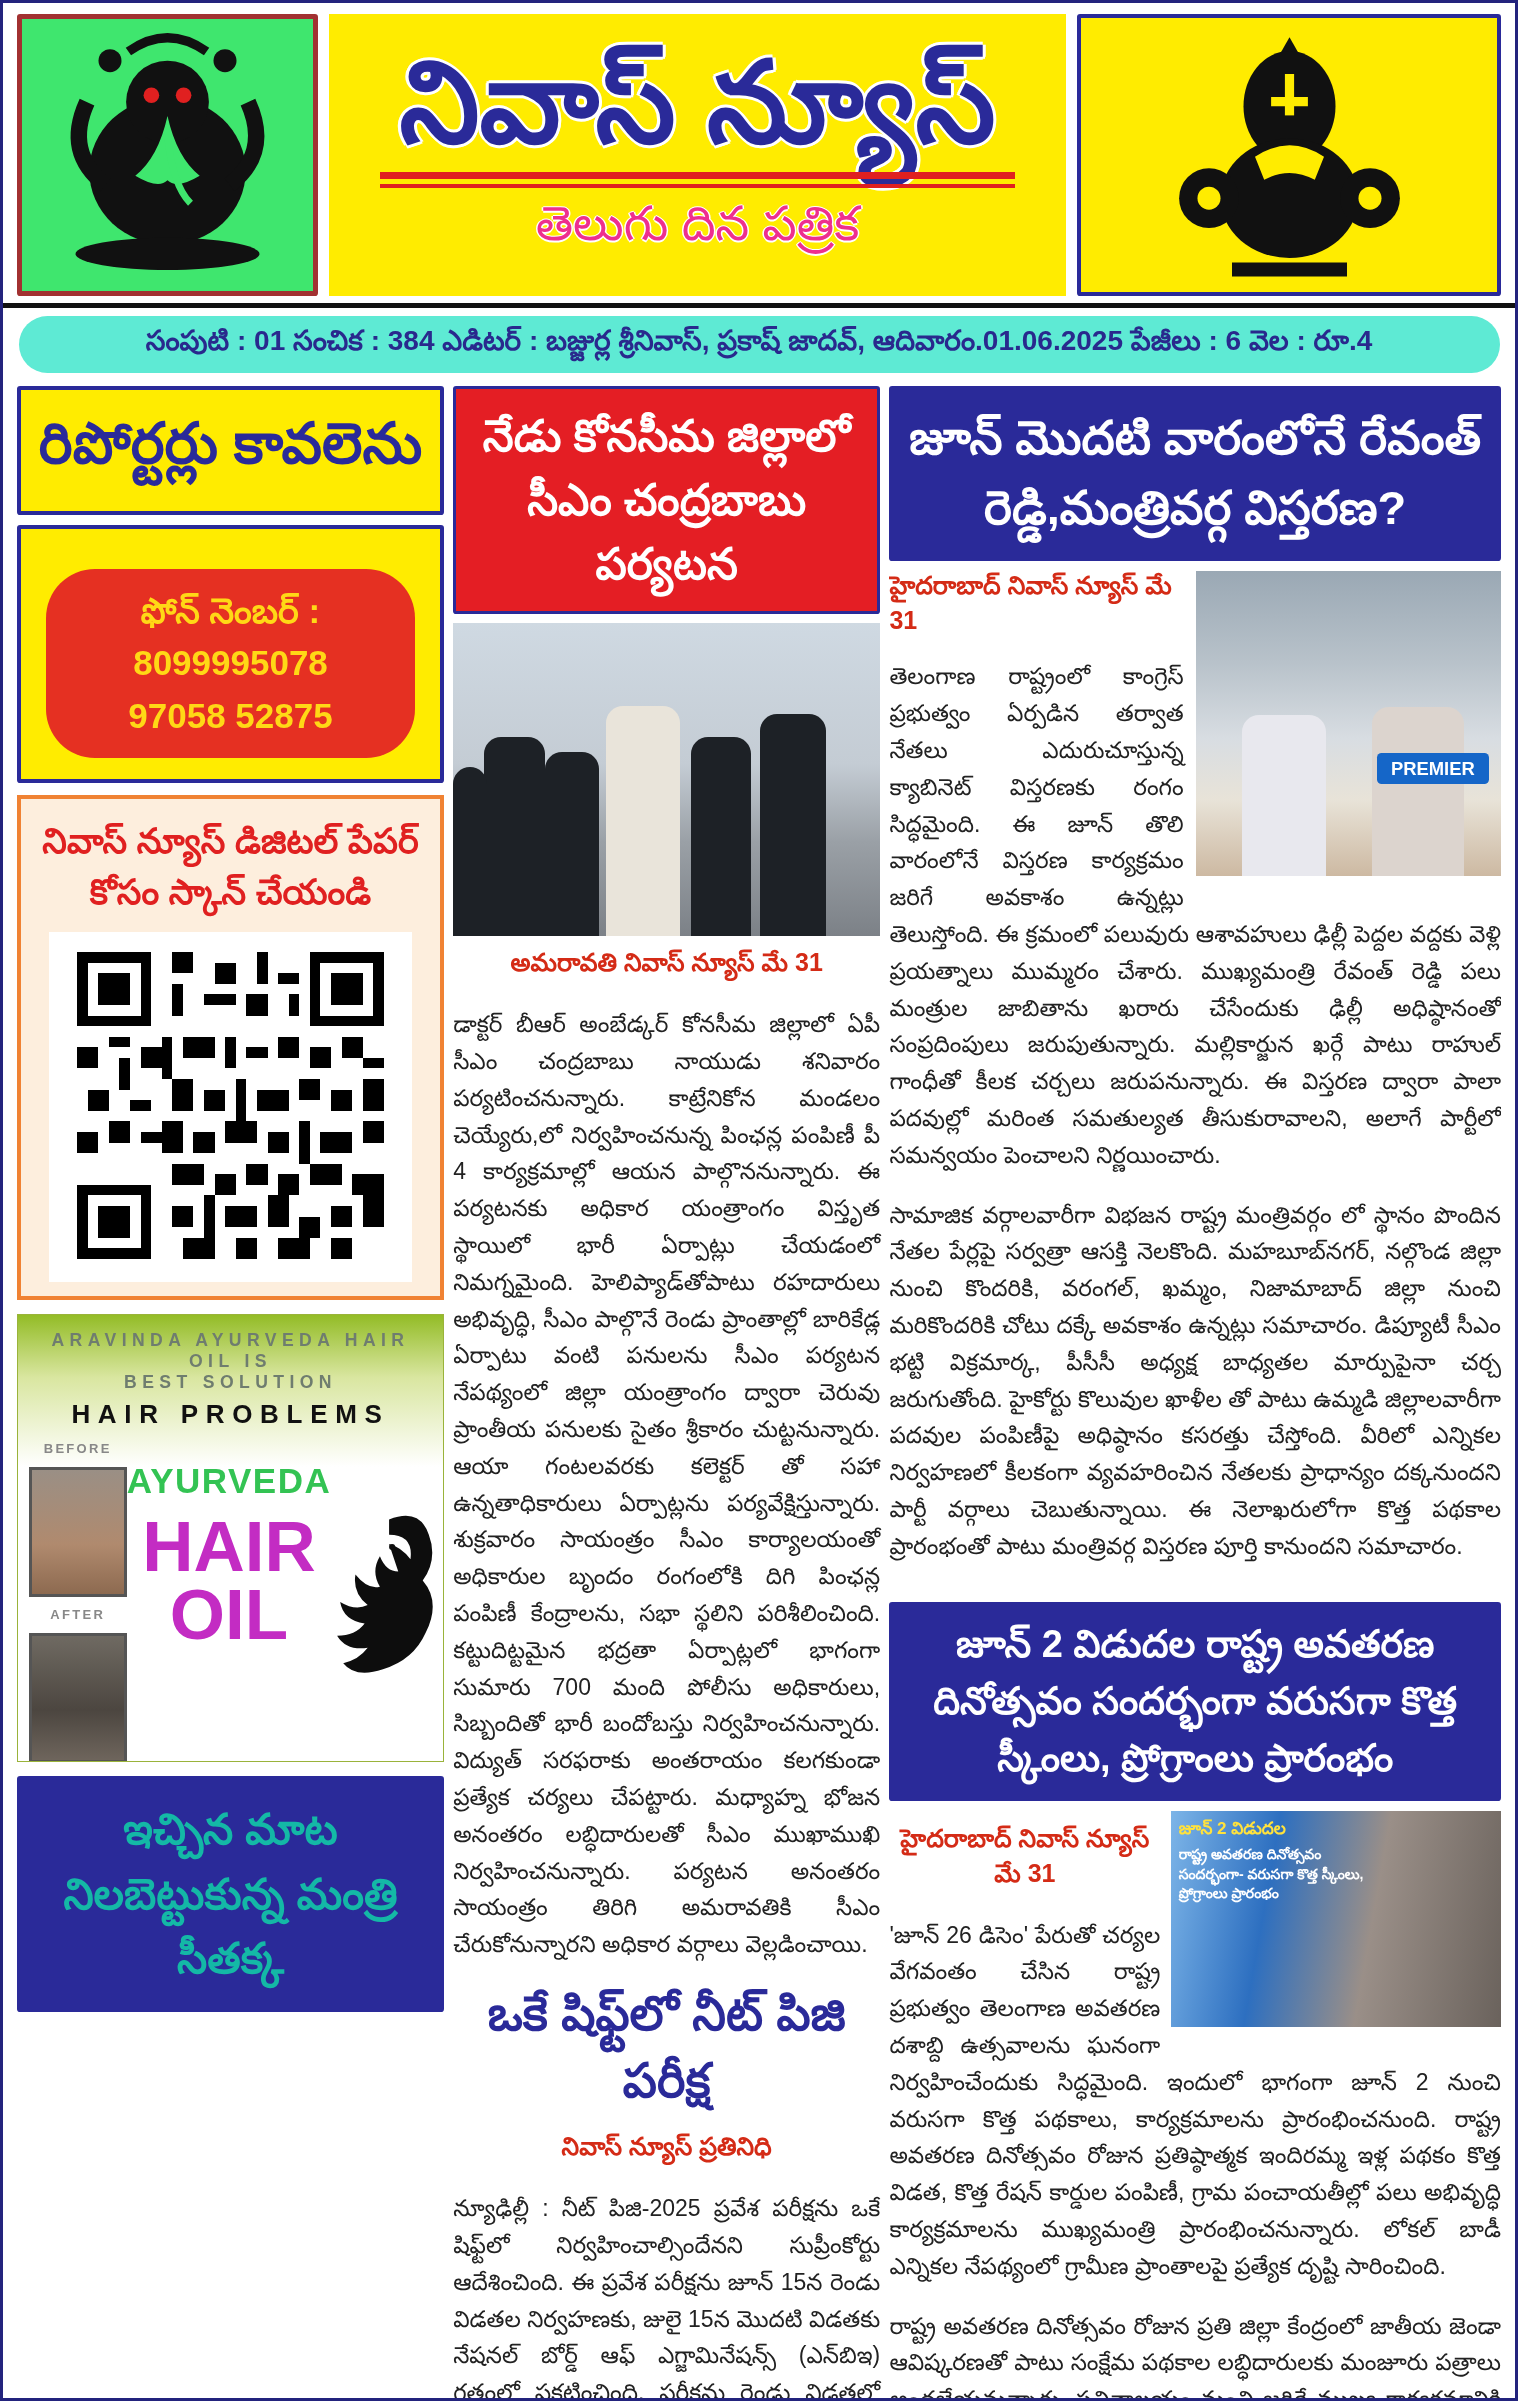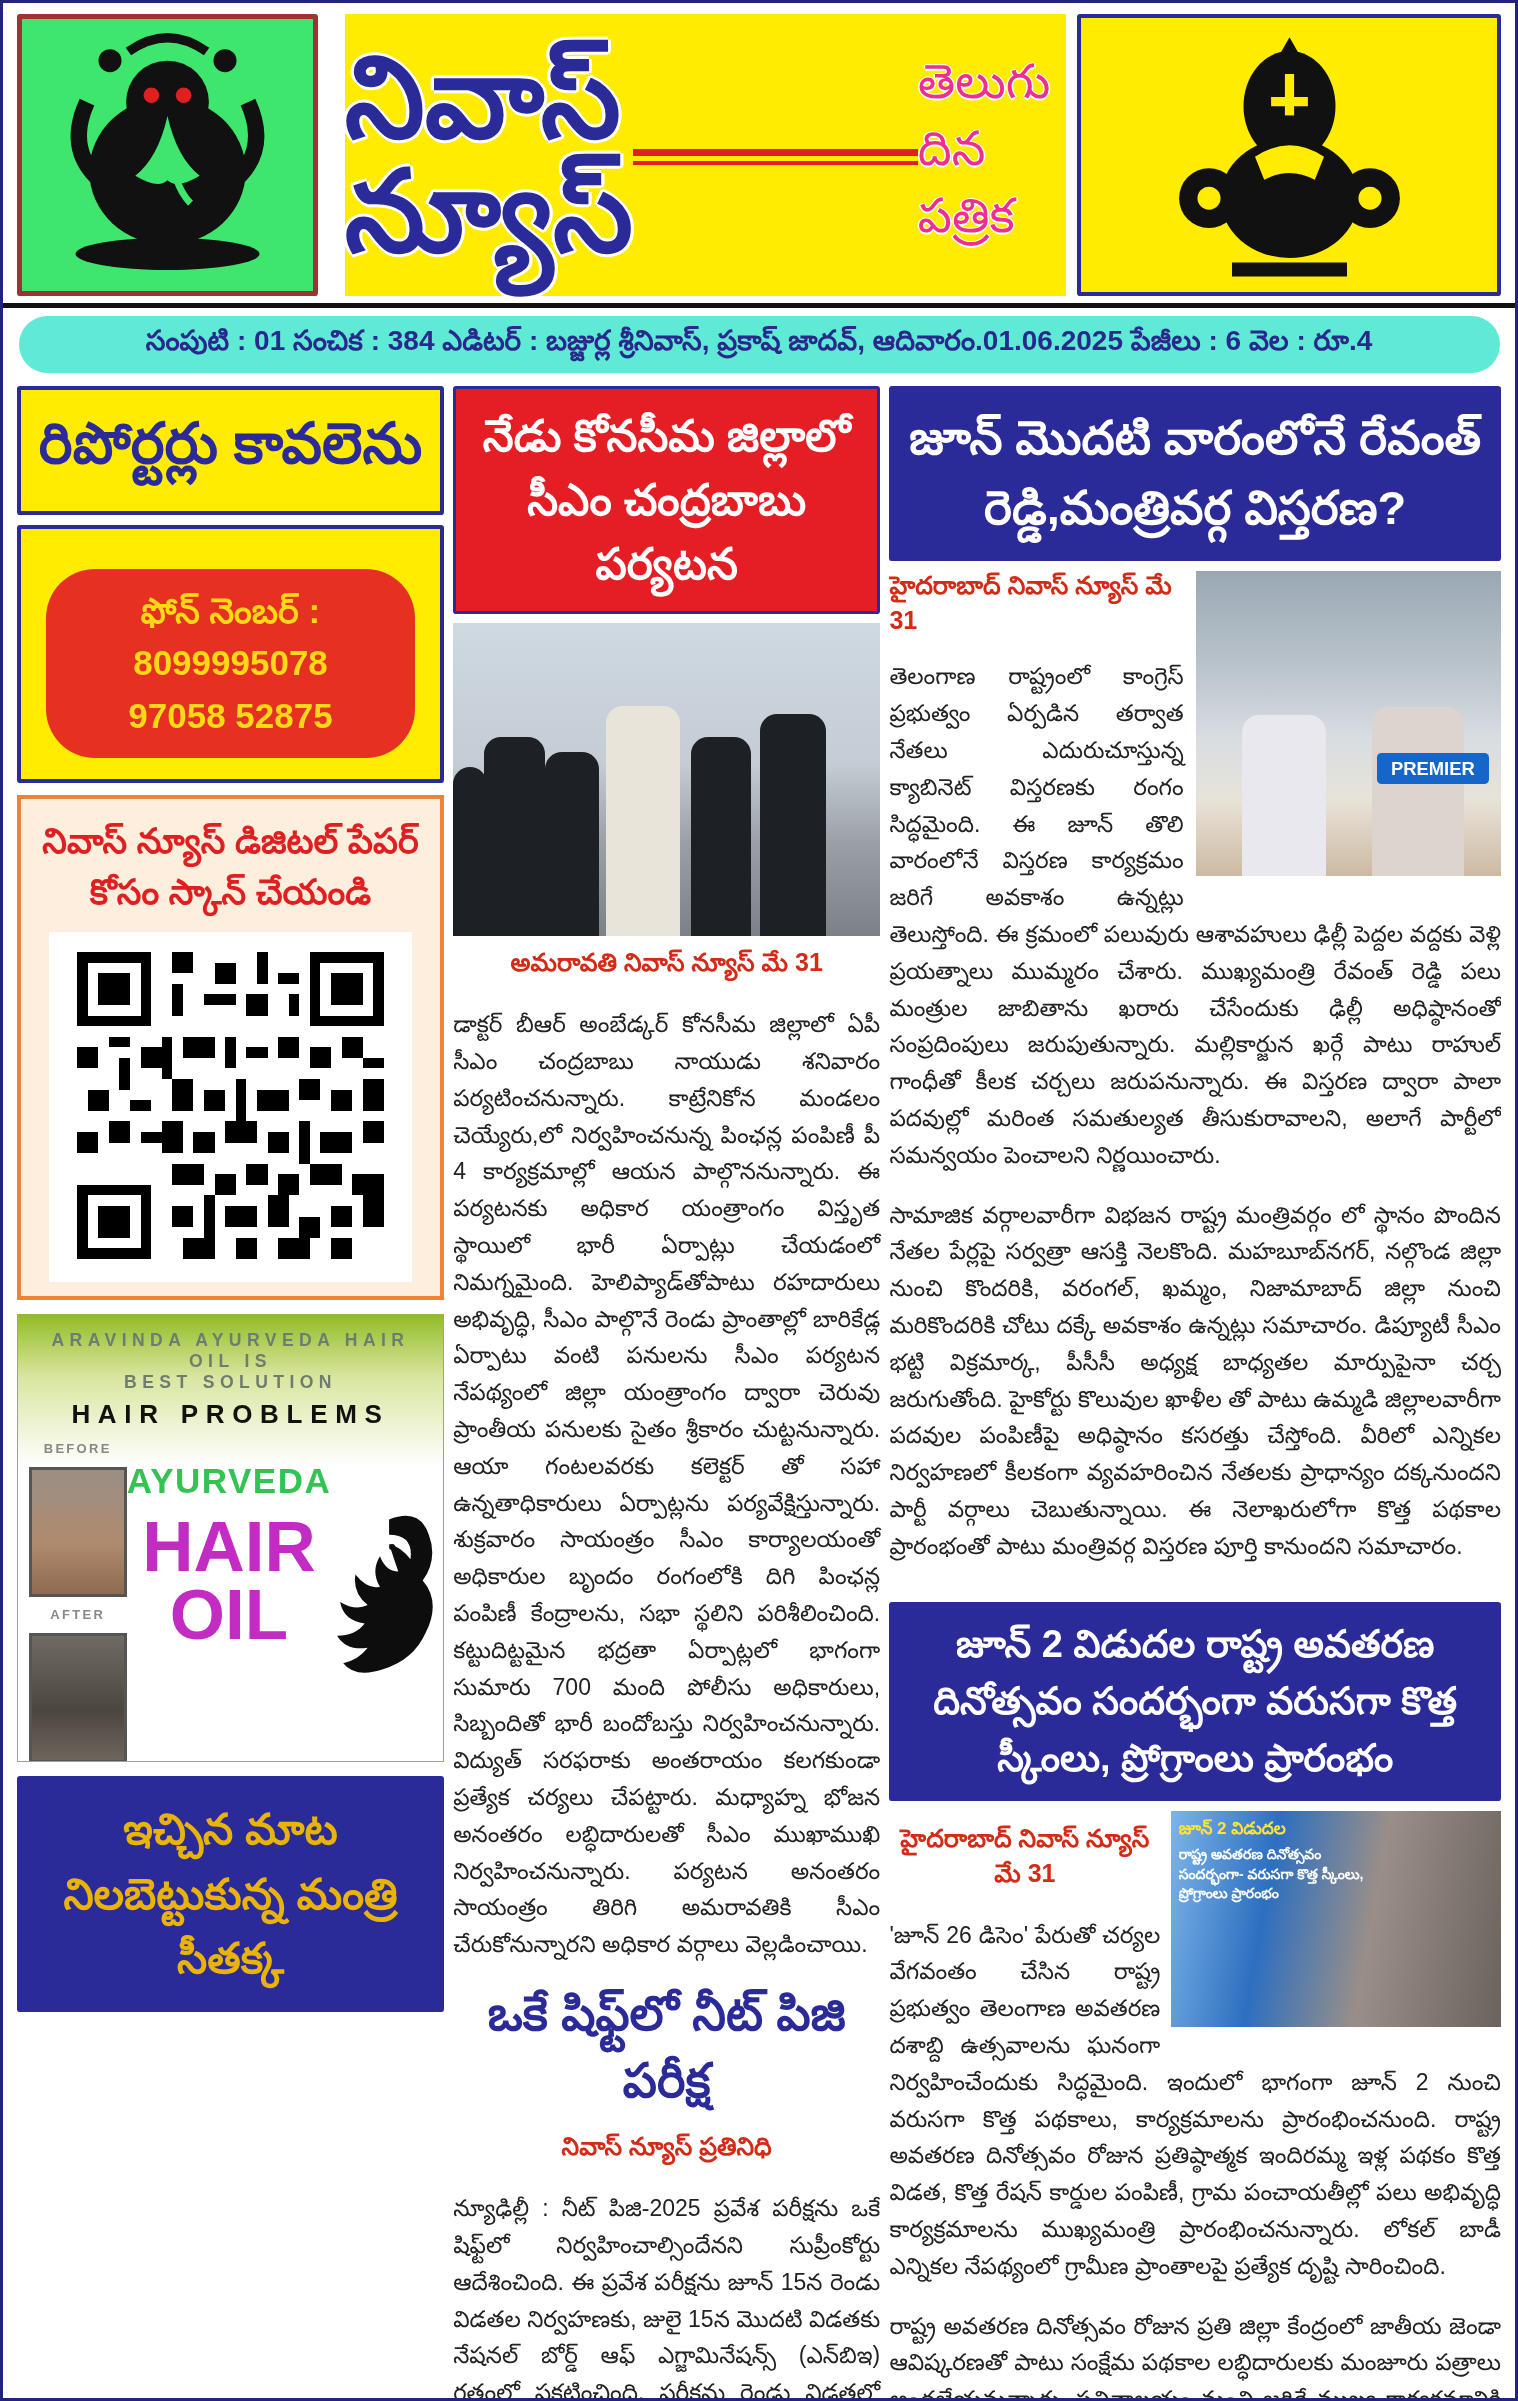--- a/index.html
+++ b/index.html
@@ -5,21 +5,21 @@
   html,body{margin:0;padding:0;background:#ffffff;}
   *{box-sizing:border-box;}
   .page{width:1518px;height:2401px;background:#ffffff;border:3.1px solid #23237d;
         font-family:"Liberation Sans","DejaVu Sans",sans-serif;position:relative;overflow:hidden;padding:10.7px 14px;}
   
   .masthead{display:flex;gap:10.7px;align-items:stretch;height:282px;}
   .logo-left{width:301px;background:#3fe66e;border:5.4px solid #a23131;border-radius:3.1px;
              display:flex;align-items:center;justify-content:center;}
   .logo-right{width:424px;background:#ffec00;border:4.6px solid #2a2a99;border-radius:3.1px;
               display:flex;align-items:center;justify-content:center;}
-  .mast-center{flex:1;background:#ffec00;display:flex;flex-direction:row;align-items:center;justify-content:center;padding:7.7px 0;margin-left:16px;}
+  .mast-center{flex:1;background:#ffec00;display:flex;flex-direction:column;align-items:center;justify-content:center;padding:7.7px 0;}
   .mast-title{font-size:114px;font-weight:bold;color:#2a2a99;line-height:1;
               text-shadow:-3.1px 0 #fff,3.1px 0 #fff,0 -3.1px #fff,0 3.1px #fff,2.3px 2.3px #fff,-2.3px -2.3px #fff;}
   .mast-rule{width:86%;border-top:7px solid #e02020;border-bottom:4.6px solid #e02020;height:16px;margin:12.3px 0 7.7px;}
   .mast-sub{font-size:48px;font-weight:normal;color:#ee2f8e;
             text-shadow:-1.5px 0 #fff,1.5px 0 #fff,0 -1.5px #fff,0 1.5px #fff;}
   .hdr-divider{border-top:5.4px solid #111;margin:7.7px -14px 0;}
   .infobar{margin:7.7px 1.5px 0;background:#5eead4;border-radius:29px;padding:9.2px 23px;text-align:center;}
   .infobar span{font-size:28px;font-weight:bold;color:#29298d;}
   
   .cols{display:flex;gap:9.2px;margin-top:12.3px;align-items:flex-start;}
@@ -47,21 +47,21 @@
   .ph-after{background:linear-gradient(#6f6a62,#4c4640 60%,#6e655c);}
   .ara-ph-lab{font-size:13px;letter-spacing:2.3px;color:#888;font-weight:bold;}
   .ara-brandcol{flex:1;text-align:center;}
   .ara-brand{font-size:55px;font-weight:bold;color:#d8951b;font-family:"Liberation Serif","DejaVu Serif",serif;}
   .ara-ayur{font-size:35px;font-weight:bold;color:#33c353;margin-top:20px;letter-spacing:1.5px;}
   .ara-oil{font-size:71px;font-weight:bold;color:#c32cc3;margin-top:12.3px;line-height:.95;}
   .ara-hair{width:115px;display:flex;align-items:center;justify-content:center;}
   .ara-bullets{margin-top:12.3px;text-align:center;font-size:21px;font-weight:bold;color:#d8a019;line-height:1.5;}
   
   .seeta-head{margin-top:14px;background:#2a2a99;padding:21.5px 9.2px;text-align:center;}
-  .seeta-head div{color:#eab308;font-size:43px;font-weight:bold;line-height:1.5;}
+  .seeta-head div{color:#14b8a6;font-size:43px;font-weight:bold;line-height:1.5;}
   .dateline{color:#d42b16;font-weight:bold;font-size:25px;text-align:center;margin:12.3px 0 6.1px;}
   .bodytext{font-size:23px;line-height:1.6;color:#222;text-align:justify;}
   
   .cm-head{background:#e41e24;border:3.8px solid #2a2a99;padding:15.3px 6.1px;text-align:center;}
   .cm-head div{color:#ffffff;font-size:44px;font-weight:bold;line-height:1.45;}
   .cm-photo{margin-top:9.2px;height:313px;background:linear-gradient(#cfd9e2 0%,#c4ccd4 45%,#9aa0a6 70%,#7c8187 100%);position:relative;overflow:hidden;}
   .sil{position:absolute;bottom:0;background:#1d2126;border-radius:17px 17px 0 0;}
   .sil.white{background:#e9e4da;}
   .neet-head{margin-top:15.3px;text-align:center;font-size:48px;font-weight:bold;color:#2a2a99;}
   .garland{height:34px;background:

